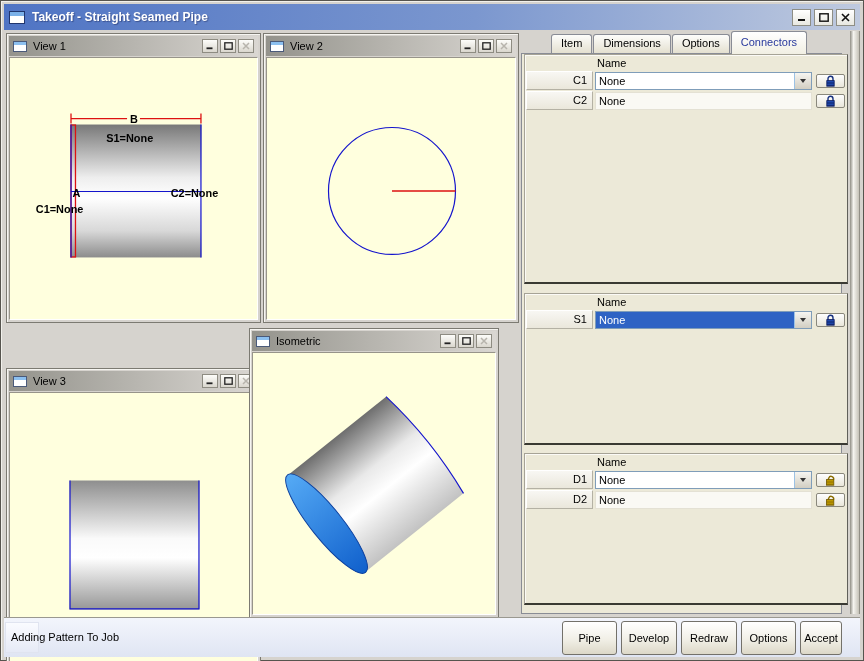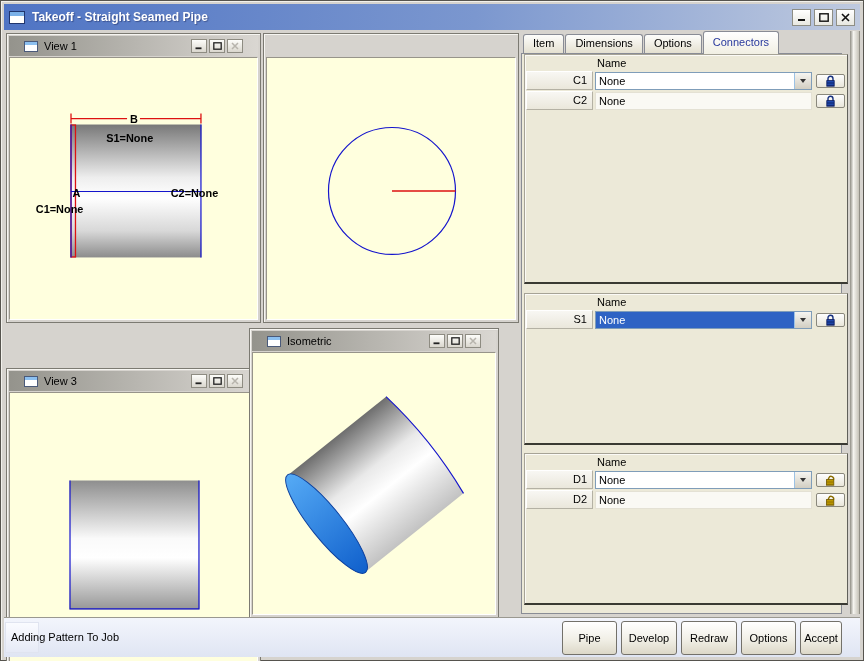--- a/index.html
+++ b/index.html
@@ -18,41 +18,41 @@
                 text-shadow:1px 1px 1px rgba(0,0,40,.35); white-space:nowrap; }
   .tb-btn { width:19px; height:17px; margin-left:3px; flex:none;
             background:linear-gradient(#ffffff,#e8e8e1); border:1px solid #8e8e85;
             display:flex; align-items:center; justify-content:center; }
 
   
   .child { position:absolute; background:#d6d3ce; border:1px solid #7c7a72;
            box-shadow:inset 1px 1px 0 #f6f5f1; }
   .child-bar { height:20px; margin:2px 2px 0 2px;
                background:linear-gradient(to right,var(--childbar-start),var(--childbar-end));
-               display:flex; align-items:center; padding:0 15px; }
+               display:flex; align-items:center; padding:0 4px; }
   .child-icon { width:14px; height:11px; background:#fff; border:1px solid #4a5a7a; position:relative; flex:none; }
   .child-icon::before { content:""; position:absolute; left:0; top:0; right:0; height:3px; background:#8cc0f0; }
   .child-title { font-size:11px; color:#000; margin-left:6px; flex:1; white-space:nowrap; }
   .cw-btn { width:16px; height:14px; margin-left:2px; flex:none;
             background:linear-gradient(#fdfdfa,#dad7ce); border:1px solid #8e8c82;
             display:flex; align-items:center; justify-content:center; }
   .child-content { position:absolute; left:2px; right:2px; top:23px; bottom:2px;
                    background:var(--view-bg); border:1px solid #97948a;
                    border-right-color:#ffffff; border-bottom-color:#ffffff; overflow:hidden; }
   .child-content svg { display:block; width:100%; height:100%; }
 
   #view1 { left:5px;   top:32px;  width:255px; height:290px; }
   #view2 { left:262px; top:32px;  width:256px; height:290px; }
   #view3 { left:5px;   top:327px; width:255px; height:330px;margin-top:40px; }
   #viewIso { left:248px; top:327px; width:250px; height:290px; }
 
   .dwg-label { font-family:"Liberation Sans",sans-serif; font-size:11px; font-weight:bold; fill:#000; }
 
   
-  .tabs { position:absolute; left:522px; top:29px; height:23px; display:flex; align-items:flex-end; z-index:3; }
+  .tabs { position:absolute; left:550px; top:29px; height:23px; display:flex; align-items:flex-end; z-index:3; }
   .tab { height:19px; line-height:17px; padding:0 9px; margin-right:1px;
          background:linear-gradient(#fdfdfb,#e4e0d0); border:1px solid #898c95; border-bottom:none;
          border-radius:3px 3px 0 0; font-size:11px; color:#000; }
   .tab.active { height:23px; line-height:20px; background:linear-gradient(#ffffff,#f1efe3);
                 color:#27389c; margin-bottom:-1px; }
   .page { position:absolute; left:520px; top:52px; width:321px; height:561px;
           background:var(--panel-bg); border:1px solid #898c95; z-index:1; }
 
   .group { position:absolute; left:2px; width:324px; background:var(--panel-bg);
            border:1px solid #a6a396; border-right:1px solid #60605a; border-bottom:2px solid #3a3a33;
@@ -169,20 +169,39 @@
         <text class="dwg-label" x="121" y="65">B</text>
         <text class="dwg-label" x="97" y="85">S1=None</text>
         <text class="dwg-label" x="63" y="140">A</text>
         <text class="dwg-label" x="162" y="140">C2=None</text>
         <text class="dwg-label" x="26" y="156">C1=None</text>
       </svg>
     </div>
   </div>
 
   <div id="view2" class="child">
+    <div class="child-bar">
+      <div class="child-icon"></div>
+      <div class="child-title">View 2</div>
+      <div class="cw-btn">
+          <svg width="8" height="8">
+            <rect x="0.5" y="5.4" width="6" height="1.8" fill="#222"></rect>
+          </svg>
+        </div>
+      <div class="cw-btn">
+          <svg width="9" height="8">
+            <rect x="0.8" y="0.8" width="7.4" height="6.4" fill="none" stroke="#222" stroke-width="1.3"></rect>
+          </svg>
+        </div>
+      <div class="cw-btn">
+          <svg width="8" height="8">
+            <path d="M1 1 L7 7 M7 1 L1 7" stroke="#b7b4ac" stroke-width="1.5"></path>
+          </svg>
+        </div>
+    </div>
     <div class="child-content">
       <svg viewBox="0 0 250 263">
         <circle cx="126" cy="134" r="64" fill="none" style="stroke:var(--drawing-blue)" stroke-width="1.2"></circle>
         <path d="M126 134 H190" fill="none" style="stroke:var(--drawing-red)" stroke-width="1.4"></path>
       </svg>
     </div>
   </div>
 
   <div id="view3" class="child">
     <div class="child-bar">

